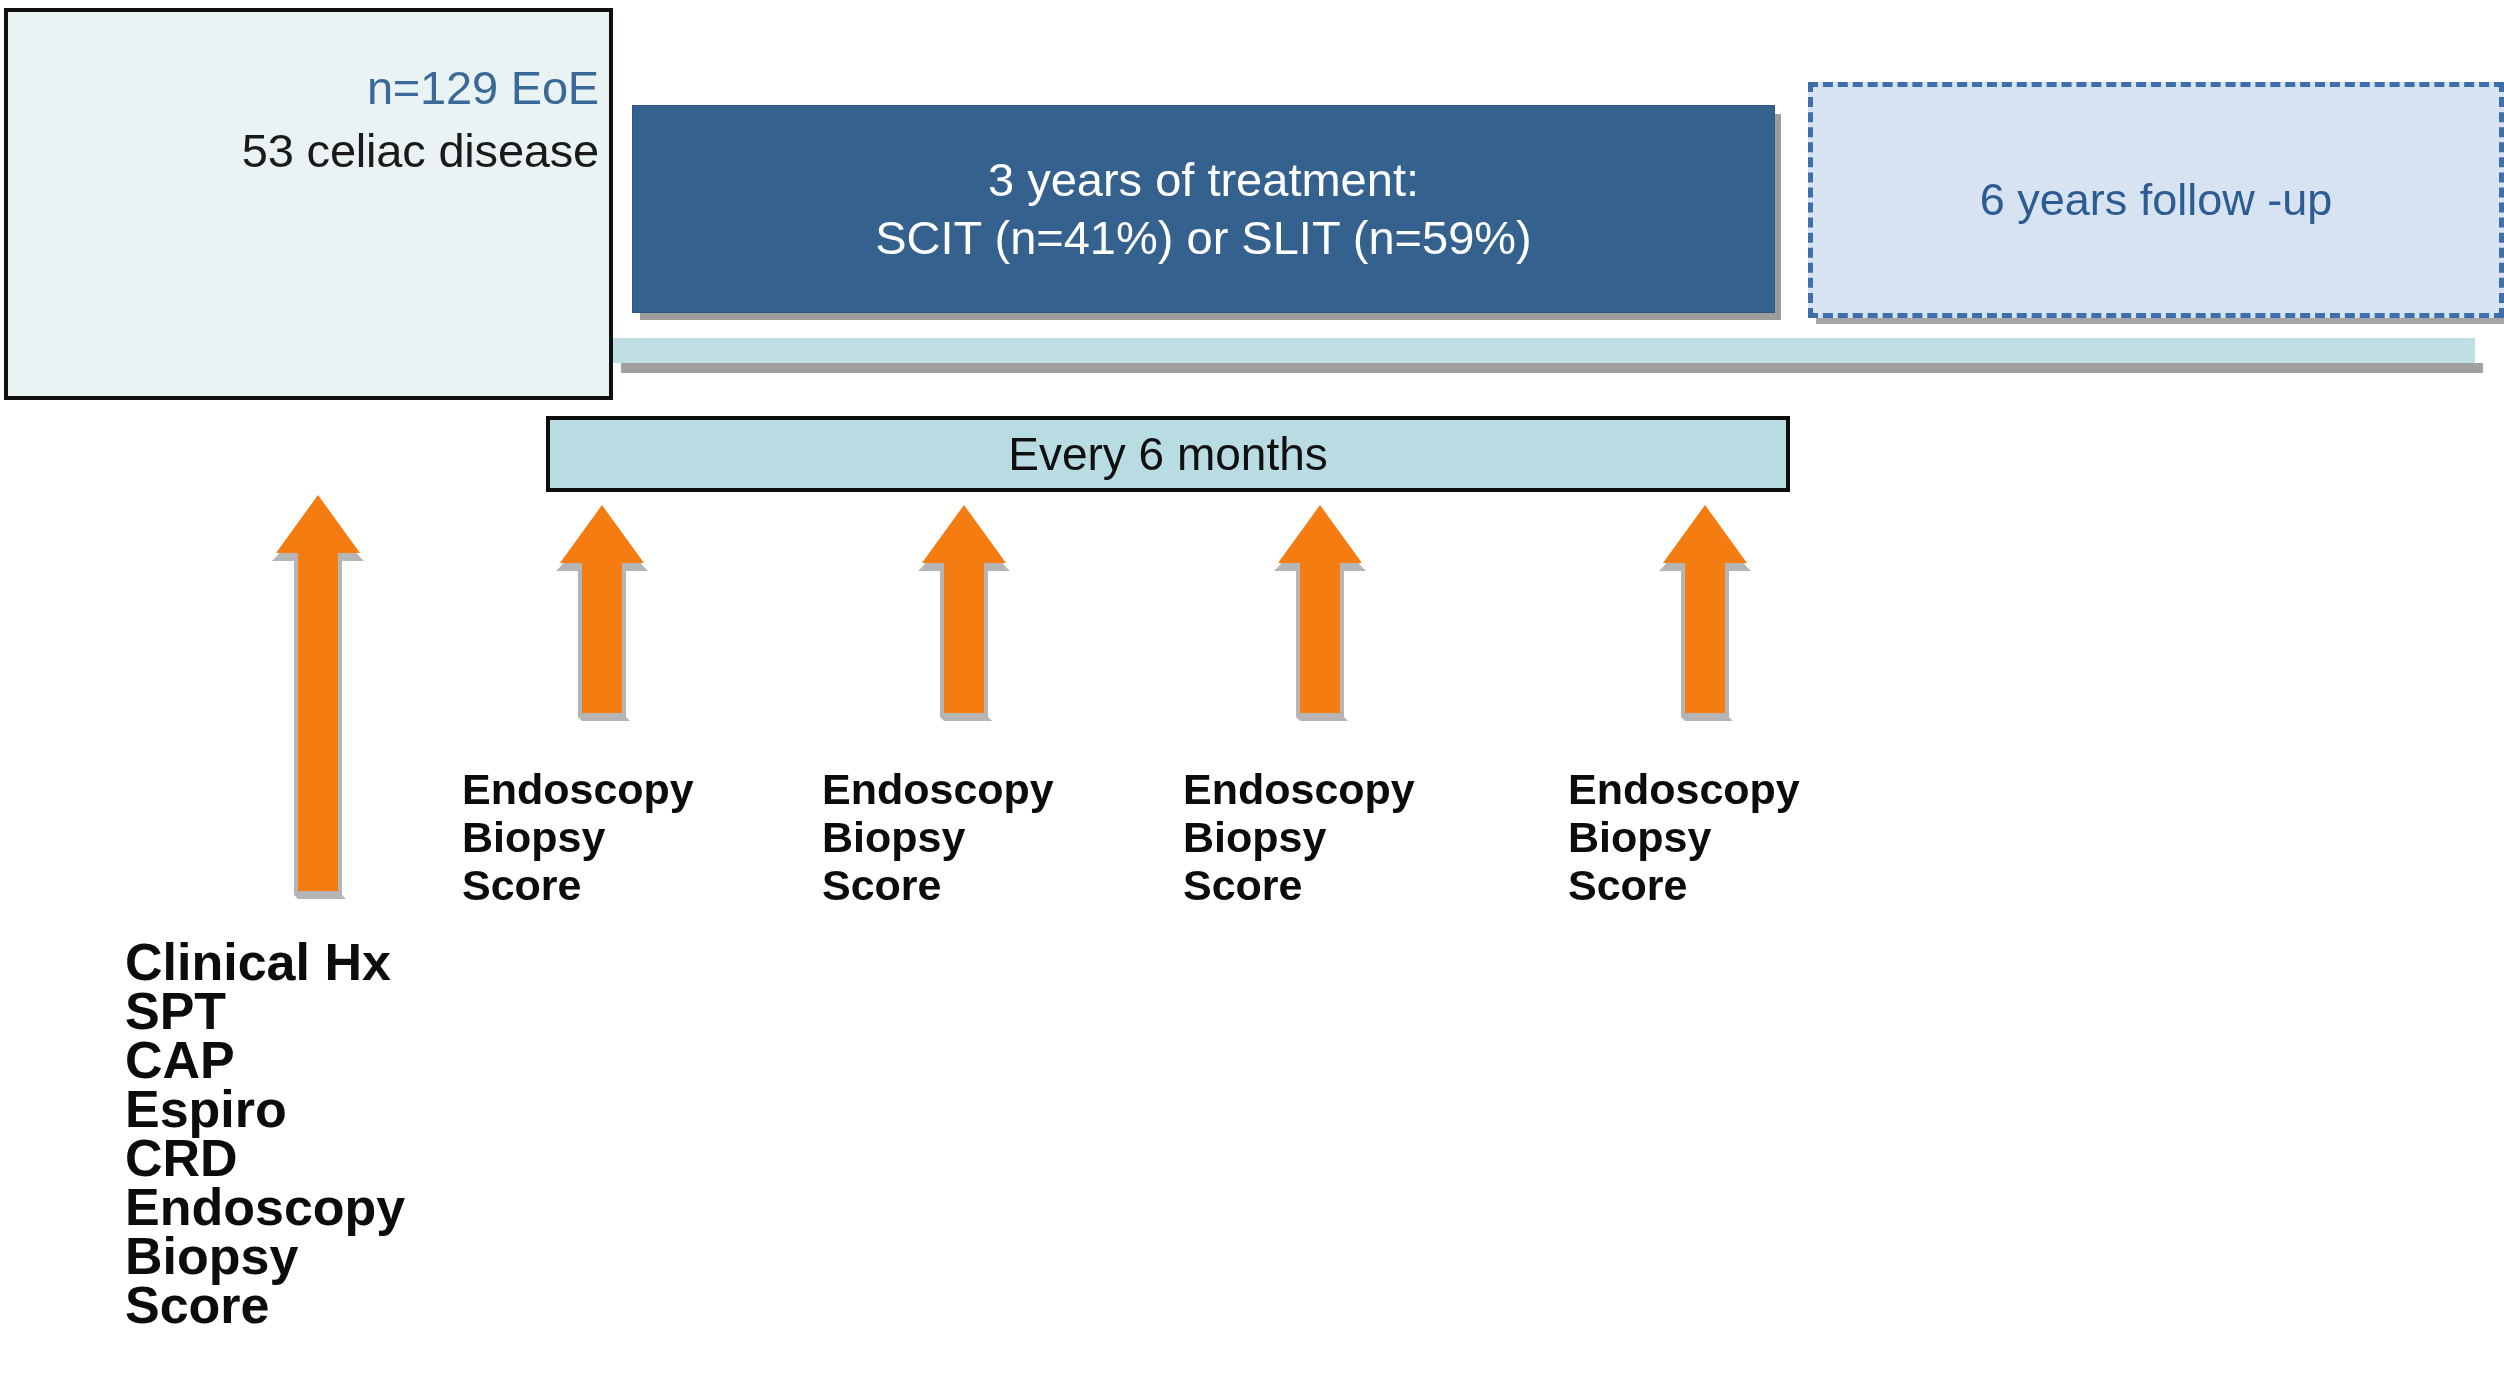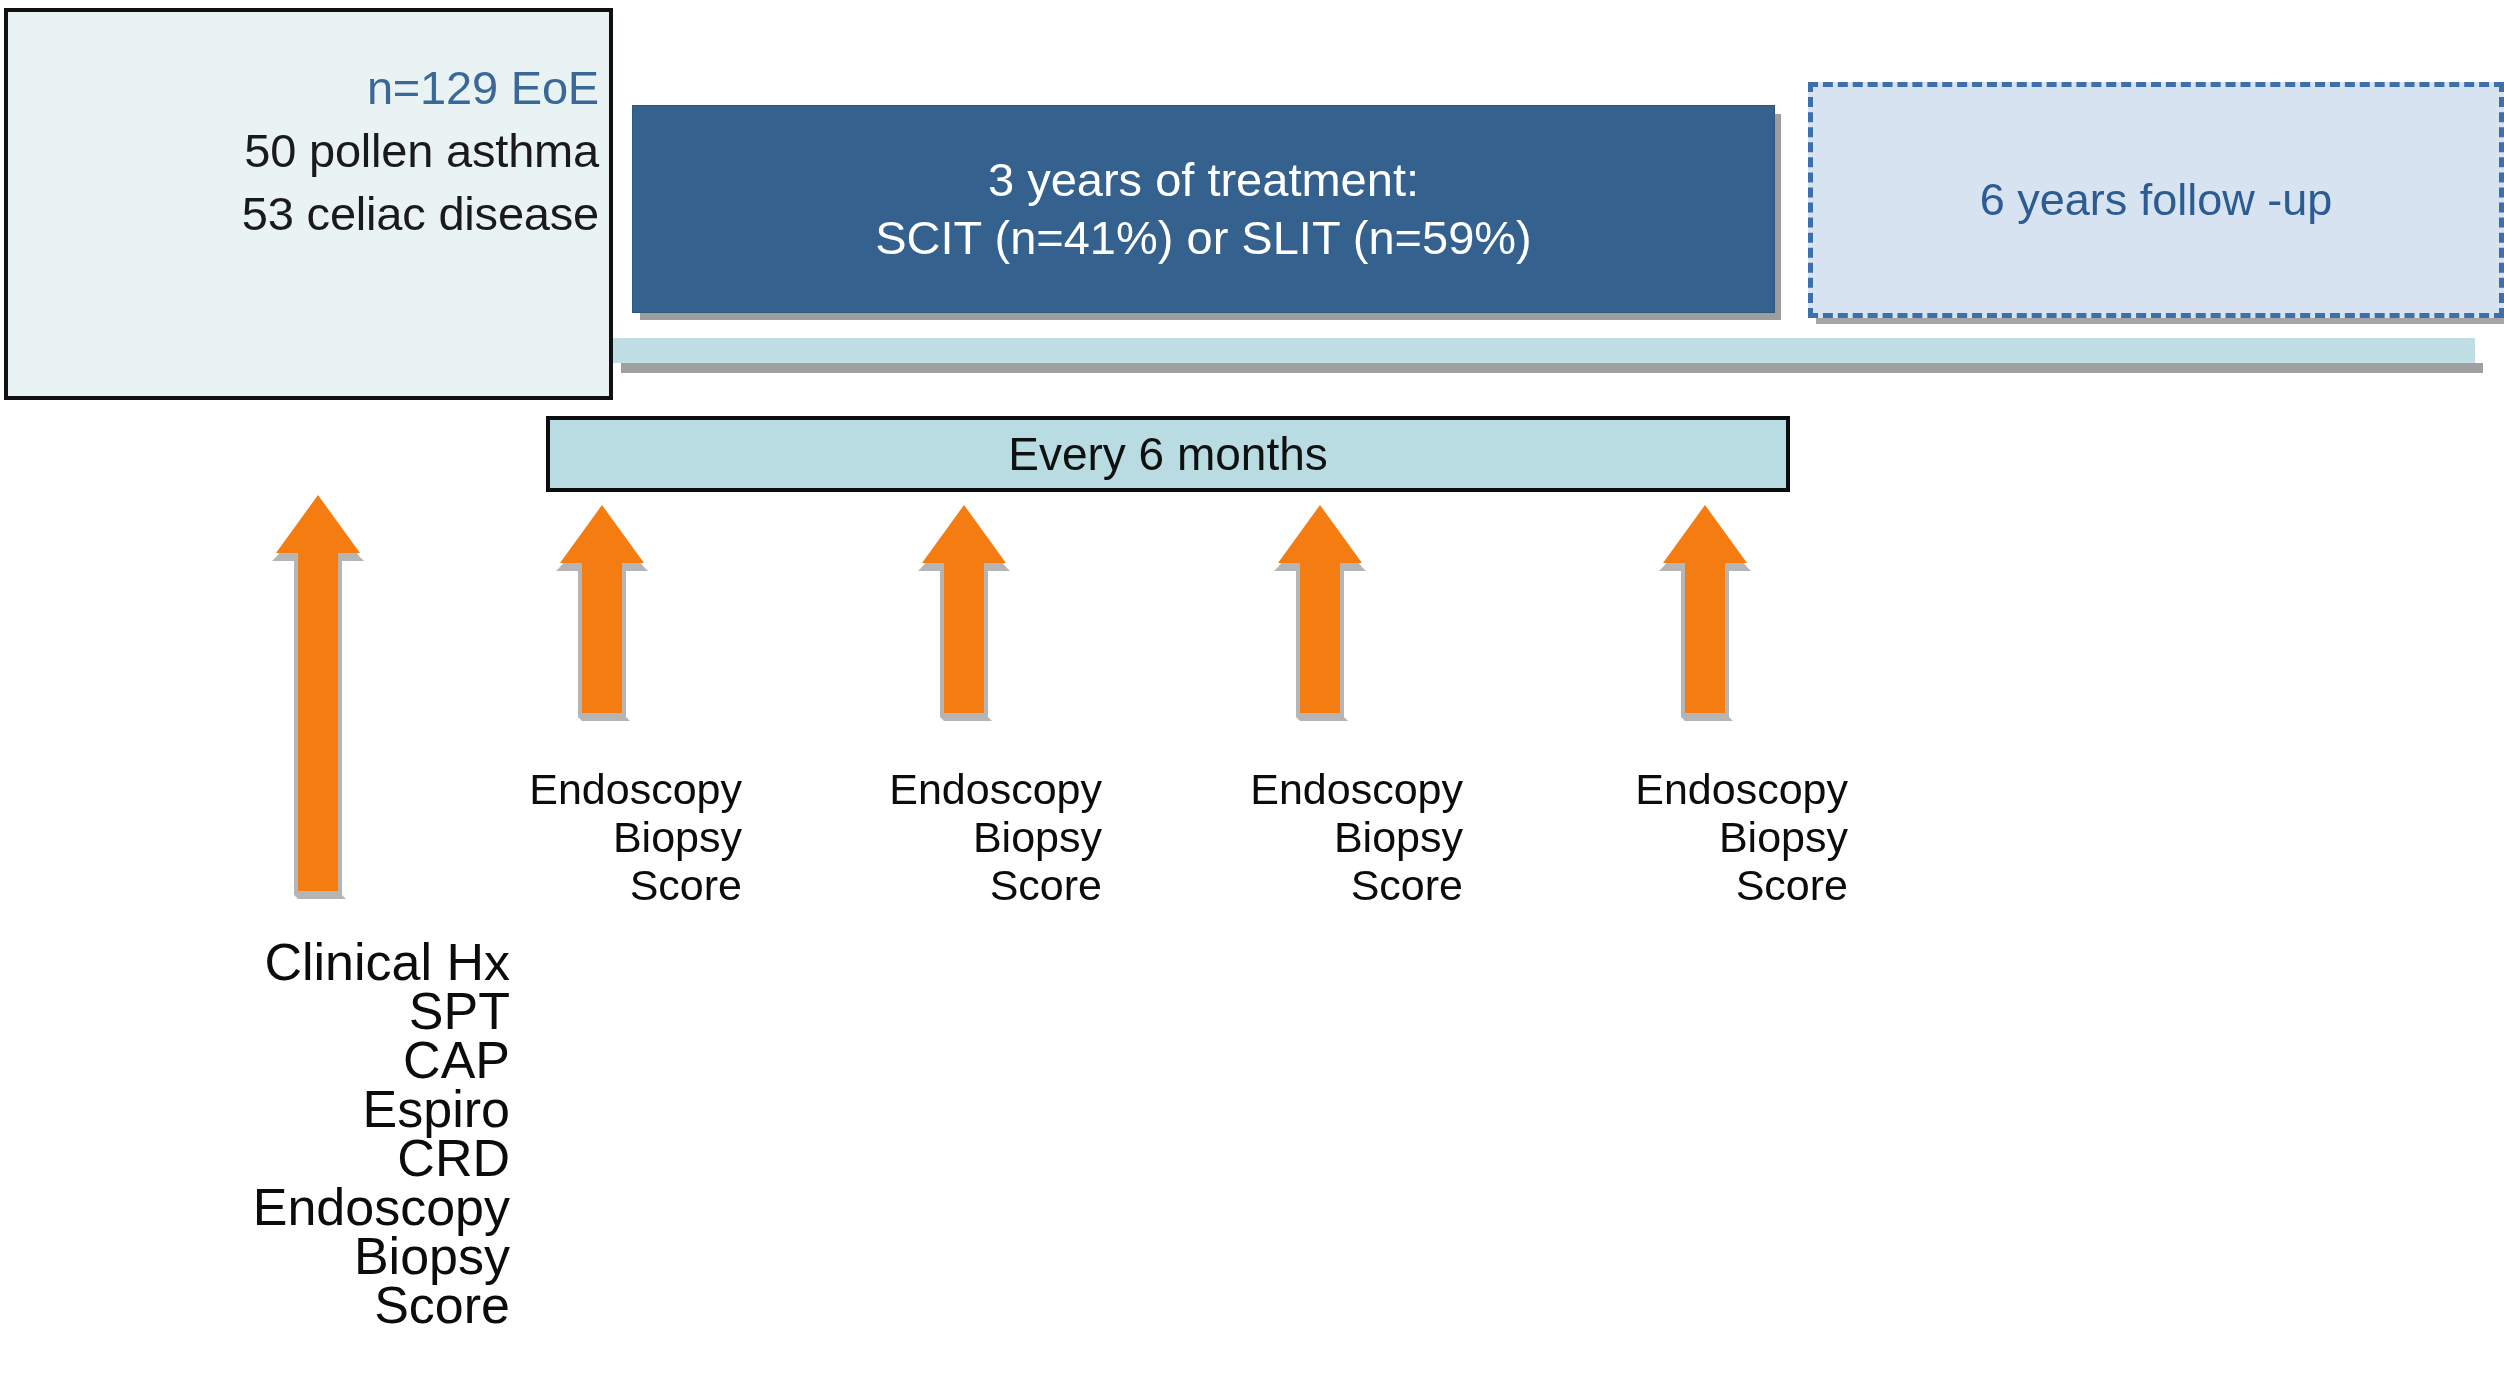--- a/index.html
+++ b/index.html
@@ -133,42 +133,42 @@
 
   
   .arrow {
     position: absolute;
   }
   .arrow svg { display: block; }
 
   
   .label-stack {
     position: absolute;
-    text-align: right;
-    white-space: nowrap;
+    text-align: left;
+    white-space: nowrap;
+    font-weight: bold;
   }
   .label-stack .ln {
     font-size: 43px;
     line-height: 48px;
     color: #0c0c0c;
   }
   .baseline-stack .ln {
     font-size: 52px;
     line-height: 49px;
   }
 </style>
 </head>
 <body>
 
 <div id="canvas">
 
   <div class="cohort-box">
     <div class="cohort-lines">
       <div class="cohort-line accent">n=129 EoE</div>
-      <div class="cohort-line">50 pollen asthma</div>
       <div class="cohort-line">53 celiac disease</div>
     </div>
   </div>
 
   <div class="treatment-box">
     <div class="treatment-line">3 years of treatment:</div>
     <div class="treatment-line">SCIT (n=41%) or SLIT (n=59%)</div>
   </div>
 
   <div class="followup-box">

